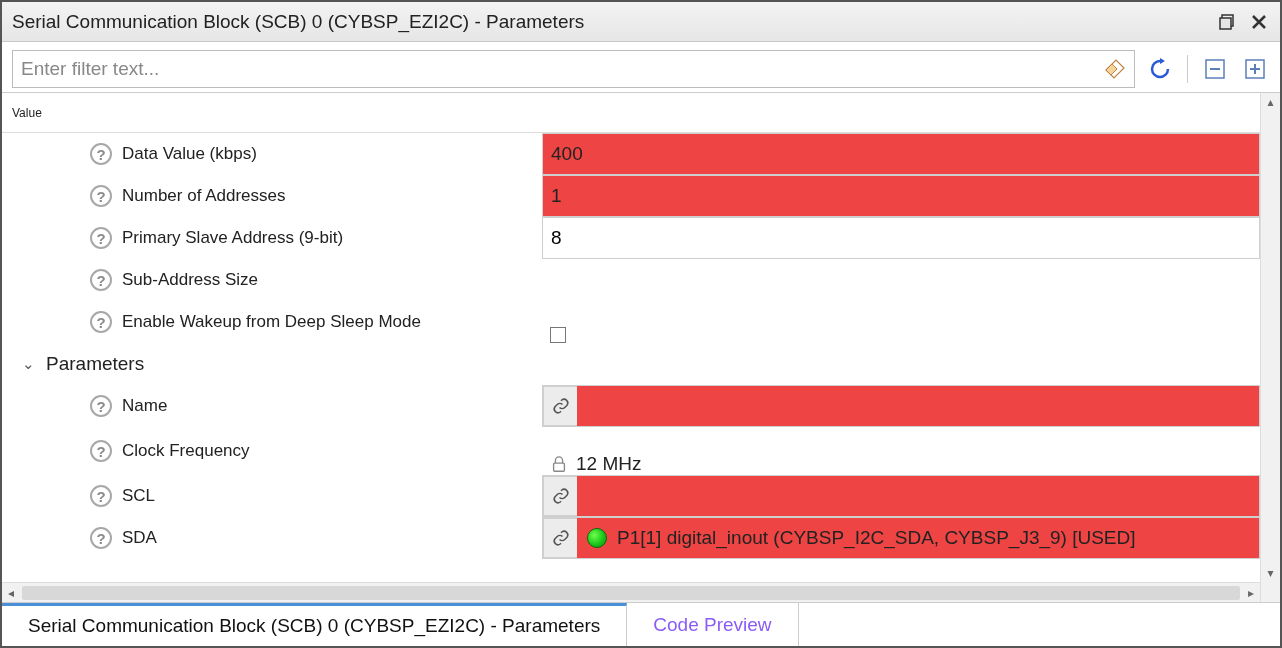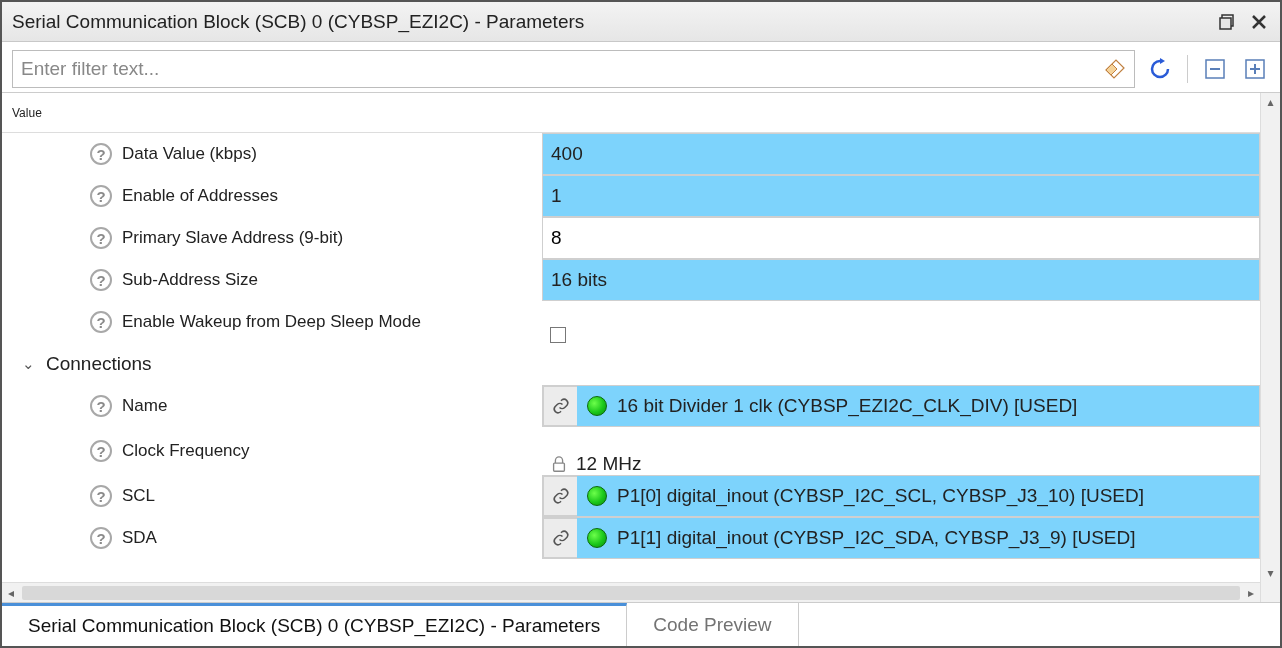--- a/index.html
+++ b/index.html
@@ -80,21 +80,21 @@
   }
   .row .namecell {
     width:540px; display:flex; align-items:center; padding-left:88px; gap:10px;
     border-right:1px solid transparent;
   }
   .row.group .namecell { padding-left:20px; font-size:19px; gap:8px; }
   .row .valcell {
     flex:1; display:flex; align-items:center; padding:0 8px; font-size:19px;
     border-left:1px solid #d0d0d0;
   }
-  .row.gray .valcell { background:#7dd3fc; border:1px solid #cfcfcf; }
+  .row.gray .valcell { background:#ef4444; border:1px solid #cfcfcf; }
   .row.white .valcell { background:#fff; border:1px solid #cfcfcf; }
   .row.plain .valcell { border:none;margin-top:26px; }
   .help {
     width:22px;height:22px;border:2px solid #a8a8a8;border-radius:50%;
     display:flex;align-items:center;justify-content:center;color:#8a8a8a;font-weight:bold;font-size:15px;
     flex-shrink:0;
   }
   .chev { width:16px; color:#555; font-size:15px; }
   .linkbtn {
     width:34px; align-self:stretch; display:flex;align-items:center;justify-content:center;
@@ -119,21 +119,21 @@
   }
   .hscroll .arrL{width:18px;text-align:center;color:#666;font-size:12px;}
   .hscroll .arrR{width:18px;text-align:center;color:#666;font-size:12px;margin-left:auto;}
   .hscroll .track{flex:1;height:14px;background:#d8d8d8;border-radius:2px;margin:0 2px;}
   .tabs {
     height:44px; border-top:1px solid #ccc; display:flex; align-items:stretch;
     background:#fff;
   }
   .tab {
     padding:0 26px; display:flex;align-items:center; font-size:19px; border-right:1px solid #ccc;
-    cursor:pointer; color:#737373;
+    cursor:pointer; color:#8b5cf6;
   }
   .tab.active { border-top:3px solid #4a90d9; background:#fff; color:#111; }
 </style>
 </head>
 <body>
 
 <div class="titlebar">
   <div class="title">Serial Communication Block (SCB) 0 (CYBSP_EZI2C) - Parameters</div>
   <div class="winbtn">
     <svg width="16" height="16" viewBox="0 0 16 16">
@@ -192,77 +192,70 @@
             <div class="help">?</div>
             <span>Data Value (kbps)</span>
           </div>
         <div class="valcell">
             <span>400</span>
           </div>
       </div>
       <div class="row gray">
         <div class="namecell">
             <div class="help">?</div>
-            <span>Enable of Addresses</span>
+            <span>Number of Addresses</span>
           </div>
         <div class="valcell">
             <span>1</span>
           </div>
       </div>
       <div class="row white">
         <div class="namecell">
             <div class="help">?</div>
             <span>Primary Slave Address (9-bit)</span>
           </div>
         <div class="valcell">
             <input class="valinput" value="8" style="">
           </div>
       </div>
       <div class="row gray">
         <div class="namecell">
             <div class="help">?</div>
             <span>Sub-Address Size</span>
           </div>
-        <div class="valcell">
-            <span>16 bits</span>
-          </div>
       </div>
       <div class="row plain">
         <div class="namecell">
             <div class="help">?</div>
             <span>Enable Wakeup from Deep Sleep Mode</span>
           </div>
         <div class="valcell">
             <div class="check"></div>
           </div>
       </div>
 
       <div class="row group plain">
         <div class="namecell">
             <span class="chev">⌄</span>
-            <span>Connections</span>
+            <span>Parameters</span>
           </div>
         <div class="valcell" style="border:none;"></div>
       </div>
 
       <div class="row gray">
         <div class="namecell">
             <div class="help">?</div>
             <span>Name</span>
           </div>
         <div class="valcell haslink">
           <div class="linkbtn">
               <svg width="18" height="18" viewBox="0 0 24 24">
                 <path d="M10 14a5 5 0 0 0 7 0l3-3a5 5 0 0 0-7-7l-1 1M14 10a5 5 0 0 0-7 0l-3 3a5 5 0 0 0 7 7l1-1" fill="none" stroke="#555" stroke-width="2"></path>
               </svg>
             </div>
-          <div class="valtext">
-              <div class="status-dot"></div>
-              <span>16 bit Divider 1 clk (CYBSP_EZI2C_CLK_DIV) [USED]</span>
-            </div>
         </div>
       </div>
       <div class="row plain">
         <div class="namecell">
             <div class="help">?</div>
             <span>Clock Frequency</span>
           </div>
         <div class="valcell">
           <svg class="lock" viewBox="0 0 20 20">
               <rect x="4" y="9" width="12" height="9" rx="1" fill="none" stroke="#888" stroke-width="1.5"></rect>
@@ -274,24 +267,20 @@
       <div class="row gray">
         <div class="namecell">
             <div class="help">?</div>
             <span>SCL</span>
           </div>
         <div class="valcell haslink">
           <div class="linkbtn">
               <svg width="18" height="18" viewBox="0 0 24 24">
                 <path d="M10 14a5 5 0 0 0 7 0l3-3a5 5 0 0 0-7-7l-1 1M14 10a5 5 0 0 0-7 0l-3 3a5 5 0 0 0 7 7l1-1" fill="none" stroke="#555" stroke-width="2"></path>
               </svg>
-            </div>
-          <div class="valtext">
-              <div class="status-dot"></div>
-              <span>P1[0] digital_inout (CYBSP_I2C_SCL, CYBSP_J3_10) [USED]</span>
             </div>
         </div>
       </div>
       <div class="row gray">
         <div class="namecell">
             <div class="help">?</div>
             <span>SDA</span>
           </div>
         <div class="valcell haslink">
           <div class="linkbtn">

